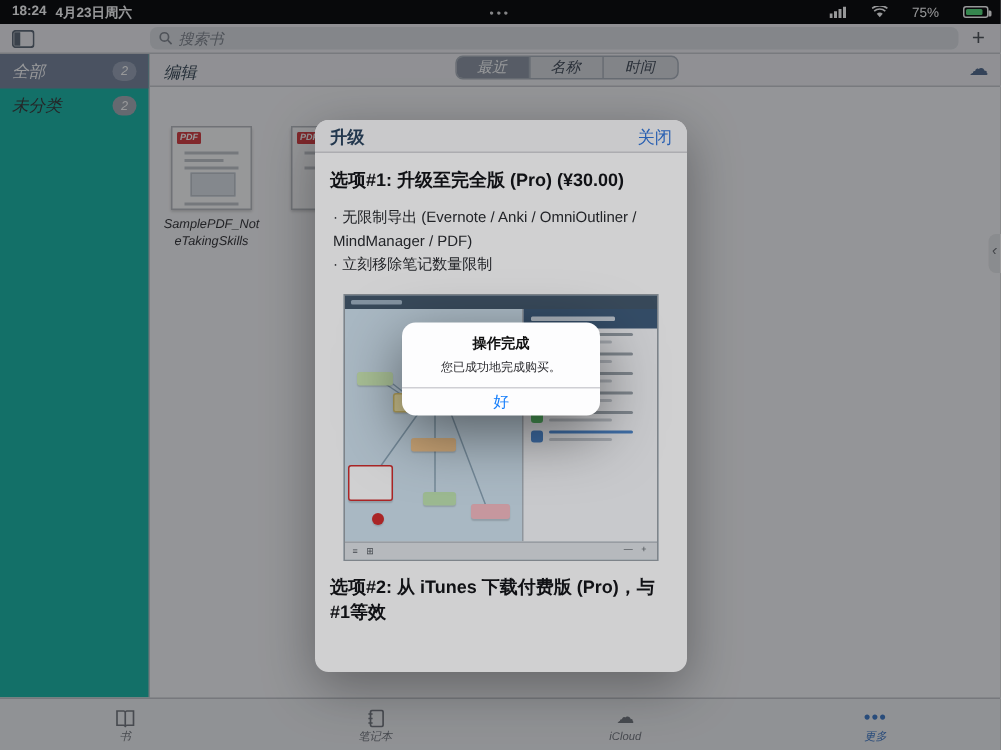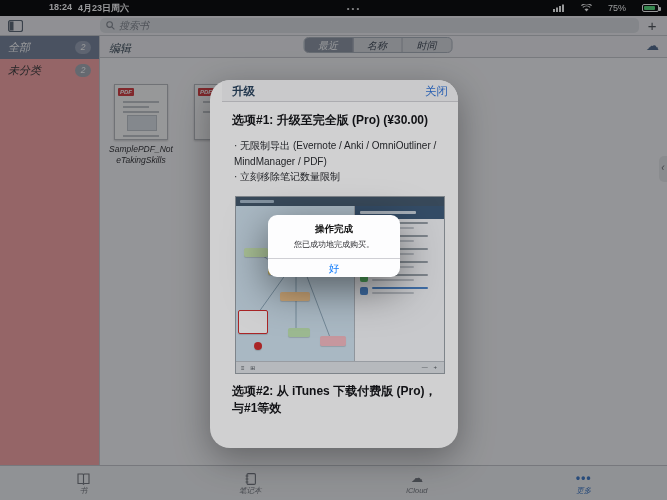--- a/index.html
+++ b/index.html
@@ -1,21 +1,21 @@
 <!DOCTYPE html>
 <html><head>
 <meta charset="utf-8">
 <style>
   * { margin:0; padding:0; box-sizing:border-box; font-family:"Liberation Sans","DejaVu Sans",sans-serif; }
   html,body { width:667px; height:500px; }
   body { position:relative; overflow:hidden; background:#000; }
 
   
   .status-bar { position:absolute; top:0; left:0; right:0; height:16px; background:#000; color:#fff;
-    display:flex; align-items:center; justify-content:space-between; padding:0 8px; font-size:9px; z-index:10;margin-left:41px; }
+    display:flex; align-items:center; justify-content:space-between; padding:0 8px; font-size:9px; z-index:10; }
   .sb-left { display:flex; gap:6px; font-weight:bold; }
   .sb-center { position:absolute; left:50%; transform:translateX(-50%); letter-spacing:2px; font-size:8px; color:#ddd; }
   .sb-right { display:flex; align-items:center; gap:16px; }
   .battery { width:17px; height:8px; border:1px solid #fff; border-radius:2px; position:relative; }
   .battery .fill { position:absolute; left:1px; top:1px; bottom:1px; width:70%; background:#52e07a; border-radius:1px; }
   .battery .nub { position:absolute; right:-3px; top:2px; width:2px; height:4px; background:#fff; border-radius:0 1px 1px 0; }
 
   
   .screen { position:absolute; top:16px; left:0; right:0; bottom:0; background:#fdfdfd; z-index:1;font-style:italic; }
 
@@ -27,21 +27,21 @@
 
   .subbar { position:absolute; top:20px; left:100px; right:0; height:22px; background:#f2f3f5; border-bottom:1px solid #c9cace; }
   .edit-label { position:absolute; left:9px; top:5px; font-size:11px; color:#31404f; }
   .segmented { position:absolute; left:50%; transform:translateX(-54%); top:1px; display:flex; height:16px;
     border:1px solid #aab0ba; border-radius:5px; overflow:hidden; background:#dadce0; }
   .segment { width:49px; font-size:10px; color:#3c4552; text-align:center; line-height:15px; border-right:1px solid #aab0ba; }
   .segment:last-child { border-right:none; }
   .segment.sel { background:#8d96a4; color:#fff; }
   .cloud-btn { position:absolute; right:8px; top:2px; font-size:13px; color:#50688c; }
 
-  .sidebar { position:absolute; top:20px; left:0; width:100px; bottom:35px; background:#fca5a5; border-right:1px solid #c9cace; }
+  .sidebar { position:absolute; top:20px; left:0; width:100px; bottom:35px; background:#14b8a6; border-right:1px solid #c9cace; }
   .side-row { height:23px; display:flex; align-items:center; justify-content:space-between; padding:0 8px; font-size:11px; color:#333; }
   .side-row.sel { background:#76839b; color:#fff; }
   .count-pill { min-width:16px; height:13px; border-radius:7px; background:#a7acb5; color:#fff; font-size:8.5px;
     text-align:center; line-height:13px; padding:0 3px; }
   .side-row.sel .count-pill { background:#9aa4b6; }
 
   .content { position:absolute; top:42px; left:100px; right:0; bottom:35px; background:#fbfbfc; }
   .file-card { position:absolute; width:74px; text-align:center; }
   .thumb { width:54px; height:56px; margin:0 auto; background:#fff; border:1px solid #b9bcc1; box-shadow:0 1px 2px rgba(0,0,0,.2); position:relative; }
   .pdf-badge { position:absolute; left:3px; top:3px; background:#d8383c; color:#fff; font-size:6px; padding:1px 2px; border-radius:1px; font-weight:bold; }
@@ -59,22 +59,22 @@
   .dots-icon { font-size:10px; letter-spacing:1px; font-weight:bold; }
 
   .edge-handle { position:absolute; right:0; top:140px; width:8px; height:26px; background:#e9eaec; border-radius:5px 0 0 5px;
     z-index:5; color:#6a6d72; font-size:10px; line-height:24px; text-align:center; }
 
   
   .dim-app { position:absolute; inset:0; background:rgba(20,22,26,.30); z-index:40; }
   .dim-all { position:absolute; inset:0; background:rgba(20,22,26,.20); z-index:70; }
 
   
-  .dialog { position:absolute; left:210px; top:80px; width:248px; height:368px; background:#ffffff; border-radius:20px;
-    box-shadow:0 10px 35px rgba(0,0,0,.35); z-index:60; overflow:hidden;padding-left:12px; }
+  .dialog { position:absolute; left:210px; top:80px; width:248px; height:368px; background:#ffffff; border-radius:9px;
+    box-shadow:0 10px 35px rgba(0,0,0,.35); z-index:60; overflow:hidden; }
   .dlg-header { height:22px; background:#f7f7f8; border-bottom:1px solid #d2d2d6; position:relative; }
   .dlg-title { position:absolute; left:10px; top:4px; font-size:11.5px; font-weight:bold; color:#27415c; }
   .dlg-close { position:absolute; right:10px; top:4px; font-size:11.5px; color:#2f73d8; }
   .dlg-body { padding:6px 10px 0 10px; }
   .opt-title { font-size:12px; font-weight:bold; color:#101114; text-align:left; margin-top:4px; }
   .bullets { margin-top:9px; font-size:10px; color:#26282c; line-height:1.55; padding:0 2px; }
 
   
   .shot { width:210px; height:178px; margin:11px auto 9px auto; border:1px solid #99a0a7; position:relative; background:#cfe2ee; }
   .shot-titlebar { position:absolute; top:0; left:0; right:0; height:9px; background:#41576b; }

